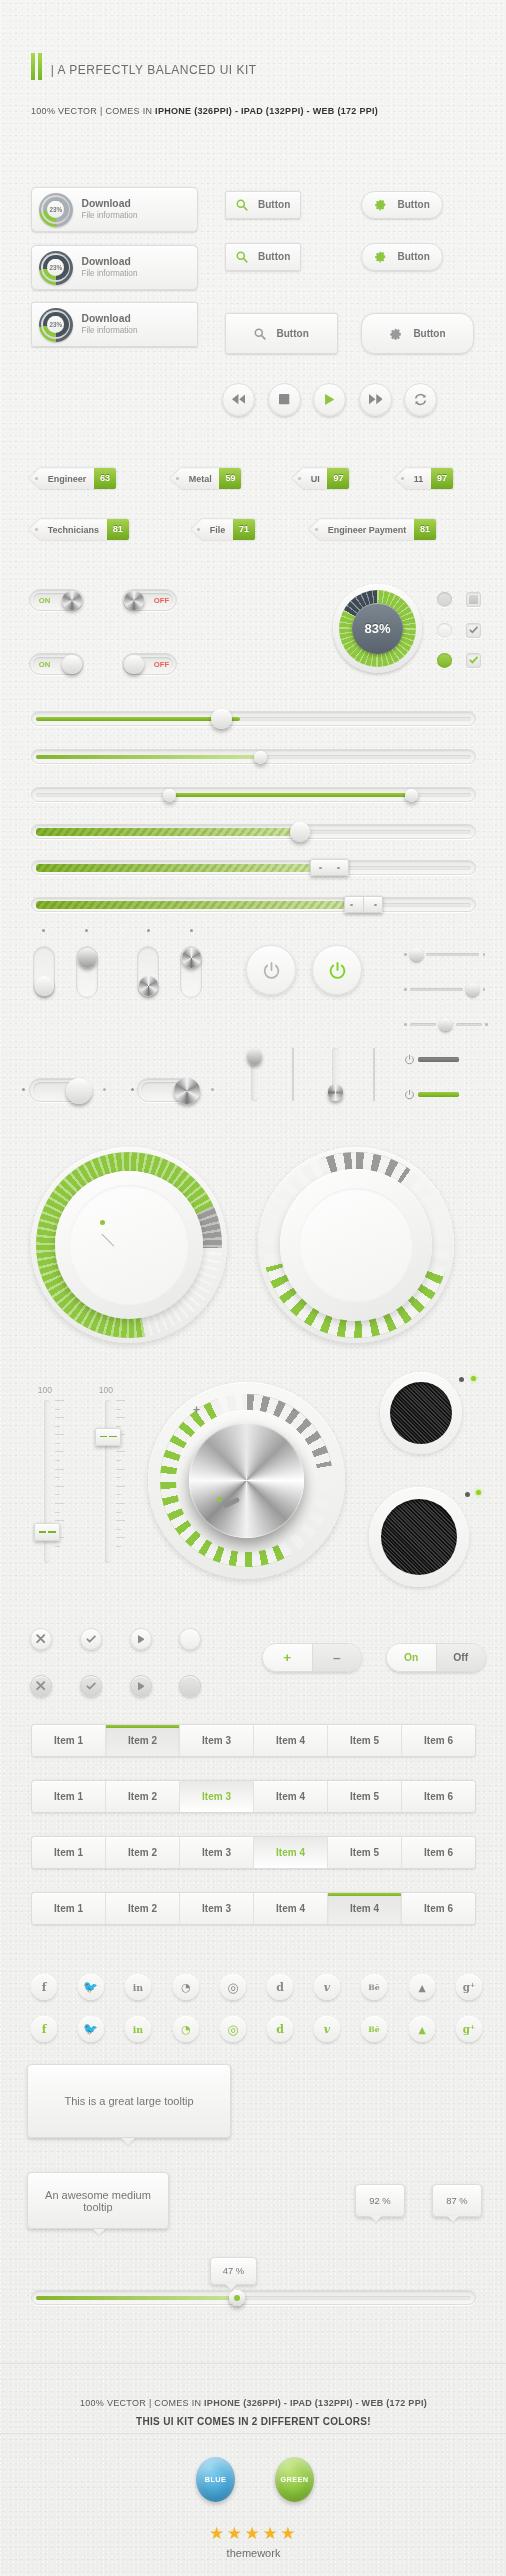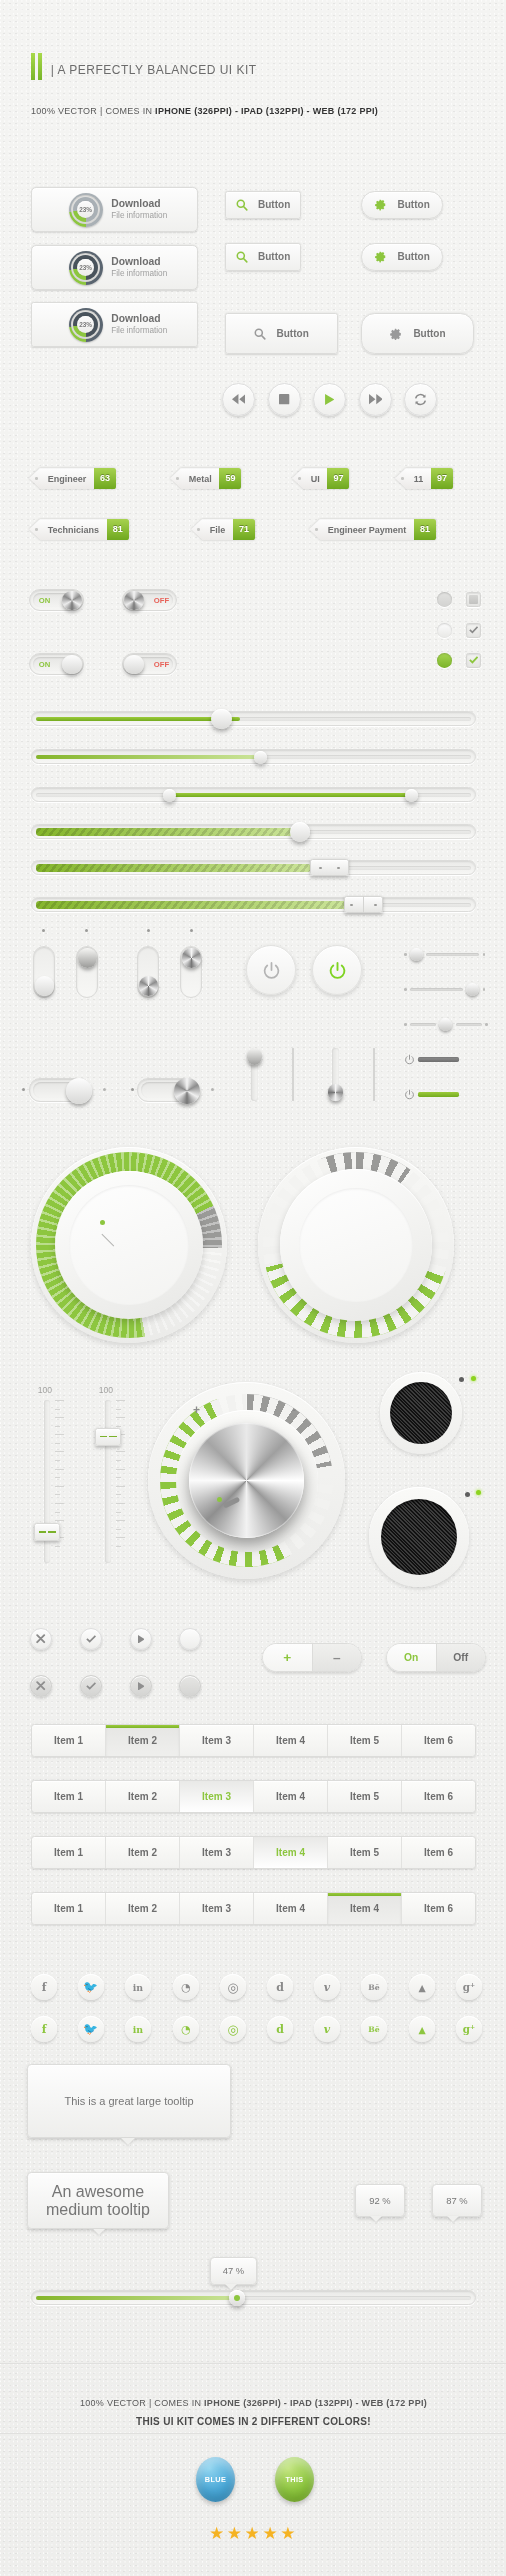--- a/index.html
+++ b/index.html
@@ -32,21 +32,20 @@
   .tagline { font-size: 12px; color: #6c6c6c; letter-spacing: 0.5px; margin-bottom: 5.2px; white-space: nowrap; }
   .subline { margin: 23px 0 0 31px; font-size: 9px; letter-spacing: 0.3px; color: #595959; }
   .subline b { color: #333; font-weight: bold; }
 
   
   .srf {
     background: linear-gradient(180deg,#fdfdfd 0%,#f0f0ee 100%);
     border: 0.9px solid #dcdcda;
     border-radius: 5.2px;
     box-shadow: 0 0.9px 1.7px rgba(0,0,0,.13), inset 0 0.9px 0 rgba(255,255,255,.95);
-    justify-content: center;
   }
 
   
   .dl-card {
     position: absolute; left: 31px; width: 167px; height: 45px;
     display: flex; align-items: center; gap: 8.6px; padding-left: 6.9px;
   }
   .dl-card.r { border-radius: 5.2px; }
   .dl-card.sq { border-radius: 2.6px; }
   .ring { position: relative; width: 34px; height: 34px; flex: 0 0 34px; }
@@ -549,20 +548,27 @@
     <div class="knob plain" style="right:0.9px"></div>
   </div>
   <div class="sw" style="left:122px; top:653px">
     <div class="track">
       <span class="txt"></span>
       <span class="txt off">OFF</span>
     </div>
     <div class="knob plain" style="left:0.9px"></div>
   </div>
 
+  <div class="gauge" style="left:333px; top:584px; width:89px; height:89px">
+    <div class="rim"></div>
+    <div class="ticks" style="background: conic-gradient(from 0deg,#8dc63f 0 299deg,#3f4a55 299deg 360deg); border-radius:50%;"></div>
+    <div class="ticks" style="inset:6px; border-radius:50%;
+         background: repeating-conic-gradient(from 0deg, rgba(255,255,255,.40) 0 2deg, rgba(0,0,0,0) 2deg 9deg);"></div>
+    <div class="hub2" style="background: linear-gradient(180deg,#7d8790,#59636d);">83%</div>
+  </div>
 
   <div class="rd" style="left:437px; top:592px"></div>
   <div class="rd" style="left:437px; top:623px; background:linear-gradient(180deg,#fdfdfd,#e7e7e5)"></div>
   <div class="rd" style="left:437px; top:653px; background:linear-gradient(180deg,#a6d652,#7bb32a)"></div>
   <div class="ck" style="left:466px; top:592px">
     <span style="display:block;width:8.6px;height:8.6px;background:linear-gradient(180deg,#d6d6d4,#c2c2c0);border-radius:0.9px"></span>
   </div>
   <div class="ck" style="left:466px; top:623px">
     <svg width="9.4" height="7.7" viewBox="0 0 11 9">
         <path d="M1 4.5L4 7.5 10 1" fill="none" stroke="#8a8a8a" stroke-width="1.9"></path>
@@ -943,21 +949,21 @@
       <span>▲</span>
     </div>
   <div class="soc" style="left:456px; top:2016px; color:#8dc63f; font-size:10.3px">
       <span>g⁺</span>
     </div>
 
   <div class="tip" style="left:27px; top:2064px; width:204px; height:74px; font-size:11px">
     <span>This is a great large tooltip</span>
     <span class="arw"></span>
   </div>
-  <div class="tip" style="left:27px; top:2172px; width:142px; height:57px; font-size:16px; padding:0 12px">
+  <div class="tip" style="left:27px; top:2172px; width:142px; height:57px; font-size:11px; padding:0 12px">
     <span>An awesome medium tooltip</span>
     <span class="arw" style="left:73px; border-left-width:6.9px; border-right-width:6.9px; border-top-width:6.9px; bottom:-6.9px"></span>
   </div>
   <div class="tip" style="left:355px; top:2184px; width:50px; height:33px; font-size:9.4px">
     <span>92 %</span>
     <span class="arw" style="left:22px; border-left-width:6px; border-right-width:6px; border-top-width:6px; bottom:-6px"></span>
   </div>
   <div class="tip" style="left:432px; top:2184px; width:50px; height:33px; font-size:9.4px">
     <span>87 %</span>
     <span class="arw" style="left:22px; border-left-width:6px; border-right-width:6px; border-top-width:6px; bottom:-6px"></span>
@@ -978,17 +984,18 @@
   <div class="divider" style="top:2363px"></div>
   <div class="ftxt" style="top:2398px; font-size:9px; letter-spacing:0.3px; color:#595959">
     <span>100% VECTOR | COMES IN </span><b>IPHONE (326PPI) - IPAD (132PPI) - WEB (172 PPI)</b>
   </div>
 
   <div class="divider" style="top:2433px"></div>
   <div class="ftxt" style="top:2416px; font-size:10px; font-weight:bold; color:#4a4a4a; letter-spacing:0.3px">THIS UI KIT COMES IN 2 DIFFERENT COLORS!</div>
   <div class="ball" style="left:196px; top:2457px; background: radial-gradient(circle at 35% 25%, #8fd4ef, #4aa8d8 55%, #2f8bbd);"></div>
   <div class="ball" style="left:275px; top:2457px; background: radial-gradient(circle at 35% 25%, #c2e47e, #8dc63f 55%, #6fa91f);"></div>
   <div style="position:absolute;left:196px;top:2457px;width:39px;height:45px;display:flex;align-items:center;justify-content:center;color:#fff;font-size:7.3px;font-weight:bold;letter-spacing:0.4px">BLUE</div>
-  <div style="position:absolute;left:275px;top:2457px;width:39px;height:45px;display:flex;align-items:center;justify-content:center;color:#fff;font-size:7.3px;font-weight:bold;letter-spacing:0.4px">THIS</div>
+  <div style="position:absolute;left:275px;top:2457px;width:39px;height:45px;display:flex;align-items:center;justify-content:center;color:#fff;font-size:7.3px;font-weight:bold;letter-spacing:0.4px">GREEN</div>
   <div class="stars" style="top:2523px">★★★★★</div>
+  <div class="ftxt" style="top:2547px; font-size:11px; color:#6e6e6e">themework</div>
 
 </div>
 
 
 </body></html>

